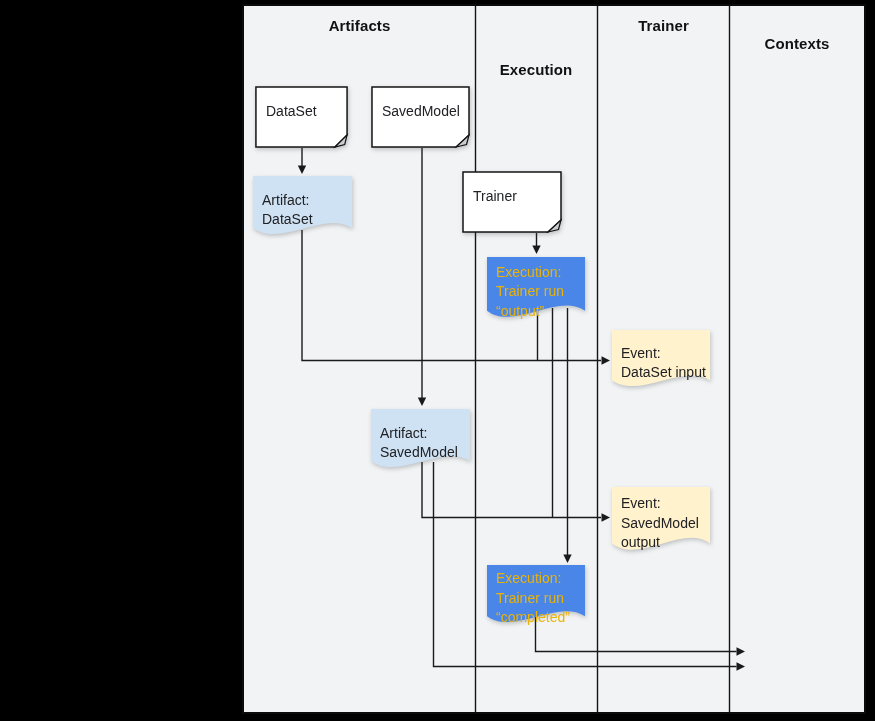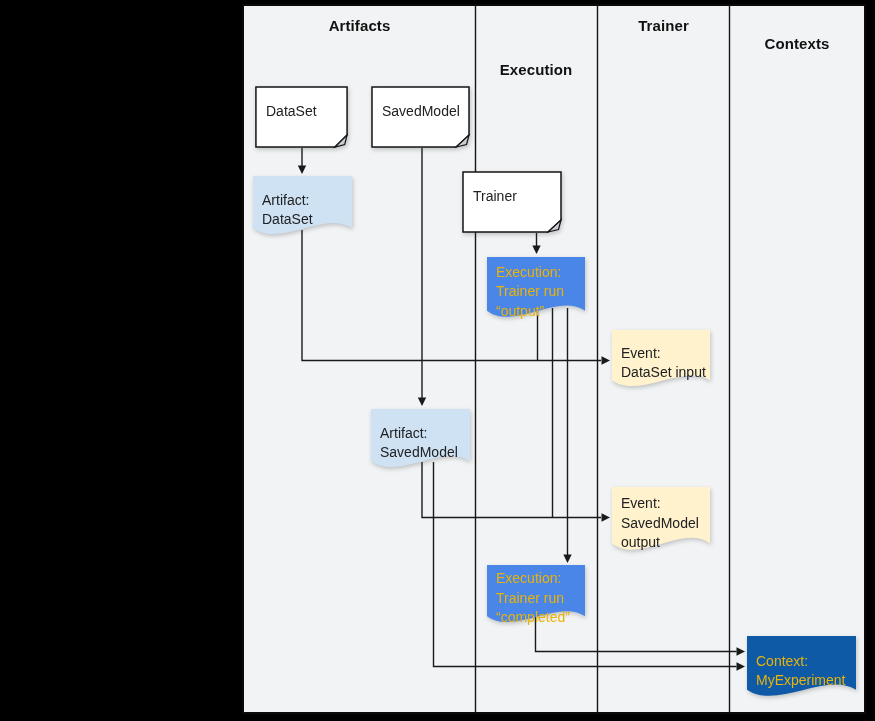--- a/index.html
+++ b/index.html
@@ -160,23 +160,14 @@
     <svg viewBox="0 0 100 62" preserveAspectRatio="none">
       <path d="M0,0 H100 V52 C72,34 28,72 0,52 Z" fill="#4a86e8"></path>
     </svg>
     <div class="label top-v light">
       <span>Execution:</span>
       <span>Trainer run</span>
       <span>“completed”</span>
     </div>
   </div>
 
-  <div class="node" style="left:747px;top:636px;width:109px;height:64px;">
-    <svg viewBox="0 0 100 62" preserveAspectRatio="none">
-      <path d="M0,0 H100 V52 C72,34 28,72 0,52 Z" fill="#0e5aa7"></path>
-    </svg>
-    <div class="label top-v light">
-      <span>Context:</span>
-      <span>MyExperiment</span>
-    </div>
-  </div>
 
 </div>
 
 </body></html>

